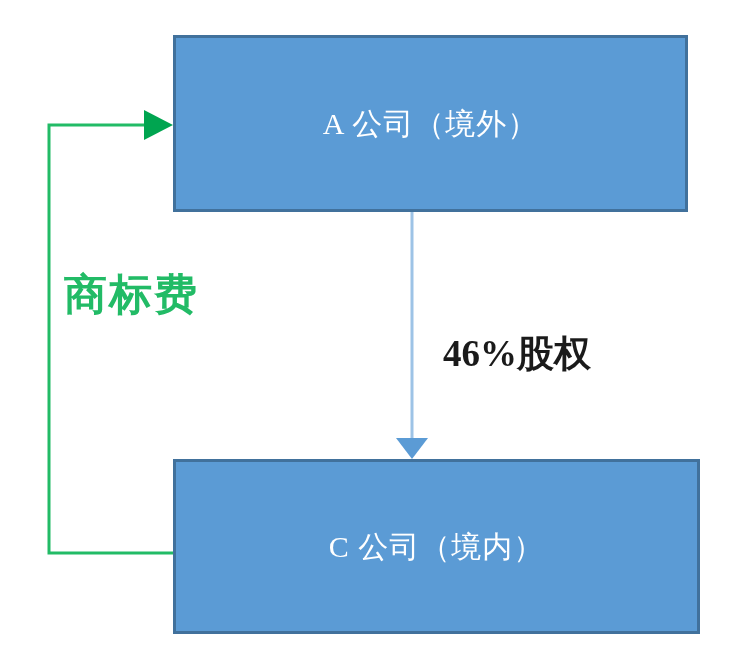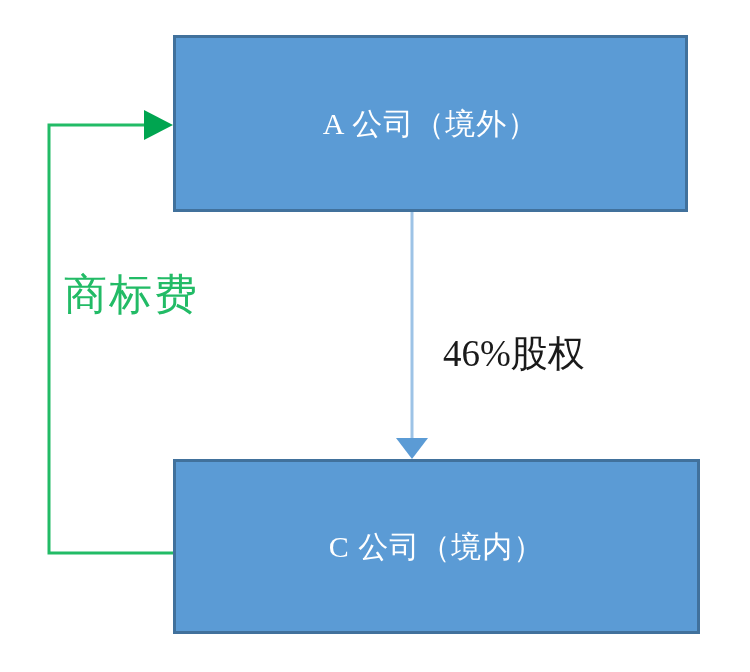--- a/index.html
+++ b/index.html
@@ -49,20 +49,21 @@
     left: 0;
     top: 0;
     width: 750px;
     height: 672px;
     pointer-events: none;
   }
   .edge-label {
     position: absolute;
     white-space: nowrap;
     font-family: "Liberation Serif", "DejaVu Serif", serif;
+    font-weight: bold;
   }
   #label-equity {
     left: 443px;
     top: 329px;
     font-size: 37px;
     color: #1a1a1a;
     letter-spacing: 0px;
   }
   #label-trademark-fee {
     left: 64px;

